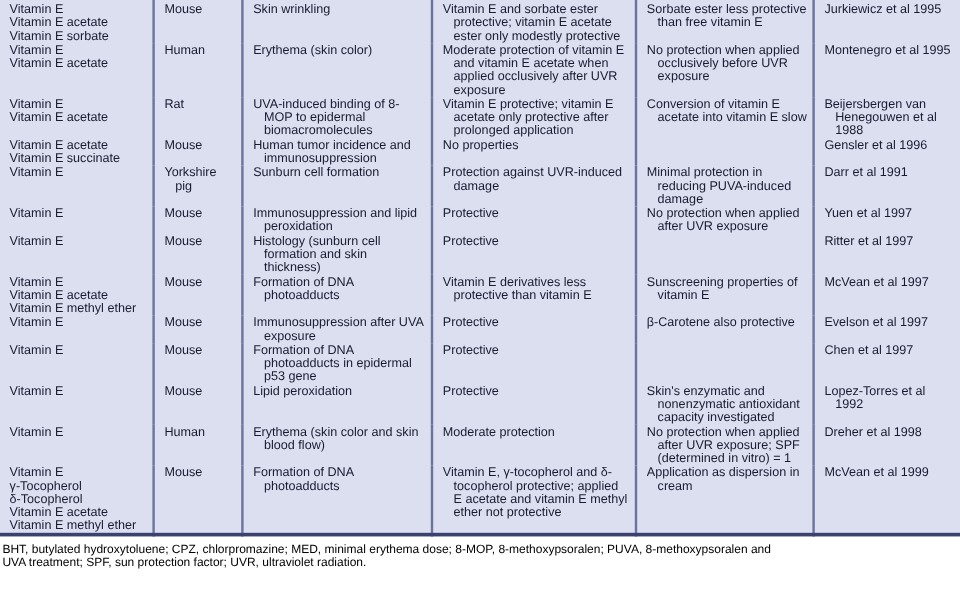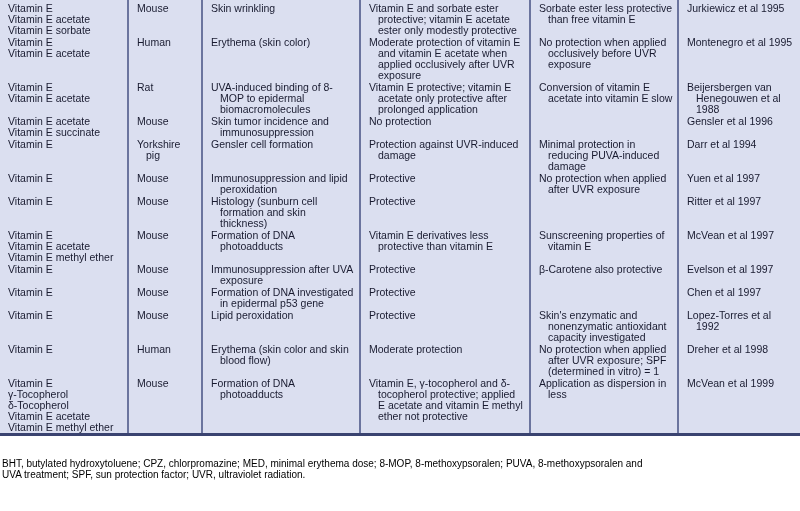--- a/index.html
+++ b/index.html
@@ -27,21 +27,20 @@
     overflow: hidden;
   }
   table.study-table td:first-child { border-left: none; }
   table.study-table tr:first-child td { padding-top: 3px; }
   .cell-line { padding-left: 9px; text-indent: -9px; }
   .footnote {
     font-size: 10px;
     line-height: 10.5px;
     color: #000000;
     padding: 7px 3px 0 2px;
-    margin-top: 16px;
   }
 </style>
 </head>
 <body>
 
 <div class="page">
   <table class="study-table">
     <colgroup>
       <col style="width:128px">
       <col style="width:74px">
@@ -117,48 +116,48 @@
         </tr>
         <tr>
           <td>
             <div class="cell-line">Vitamin E acetate</div>
             <div class="cell-line">Vitamin E succinate</div>
           </td>
           <td>
             <div class="cell-line">Mouse</div>
           </td>
           <td>
-            <div class="cell-line">Skin tumor incidence and immunosuppression</div>
-          </td>
-          <td>
-            <div class="cell-line">No protection</div>
+            <div class="cell-line">Human tumor incidence and immunosuppression</div>
+          </td>
+          <td>
+            <div class="cell-line">No properties</div>
           </td>
           <td></td>
           <td>
             <div class="cell-line">Gensler et al 1996</div>
           </td>
         </tr>
         <tr>
           <td>
             <div class="cell-line">Vitamin E</div>
           </td>
           <td>
             <div class="cell-line">Yorkshire pig</div>
           </td>
           <td>
-            <div class="cell-line">Gensler cell formation</div>
+            <div class="cell-line">Sunburn cell formation</div>
           </td>
           <td>
             <div class="cell-line">Protection against UVR-induced damage</div>
           </td>
           <td>
             <div class="cell-line">Minimal protection in reducing PUVA-induced damage</div>
           </td>
           <td>
-            <div class="cell-line">Darr et al 1994</div>
+            <div class="cell-line">Darr et al 1991</div>
           </td>
         </tr>
         <tr>
           <td>
             <div class="cell-line">Vitamin E</div>
           </td>
           <td>
             <div class="cell-line">Mouse</div>
           </td>
           <td>
@@ -235,21 +234,21 @@
           </td>
         </tr>
         <tr>
           <td>
             <div class="cell-line">Vitamin E</div>
           </td>
           <td>
             <div class="cell-line">Mouse</div>
           </td>
           <td>
-            <div class="cell-line">Formation of DNA investigated in epidermal p53 gene</div>
+            <div class="cell-line">Formation of DNA photoadducts in epidermal p53 gene</div>
           </td>
           <td>
             <div class="cell-line">Protective</div>
           </td>
           <td></td>
           <td>
             <div class="cell-line">Chen et al 1997</div>
           </td>
         </tr>
         <tr>
@@ -303,21 +302,21 @@
           <td>
             <div class="cell-line">Mouse</div>
           </td>
           <td>
             <div class="cell-line">Formation of DNA photoadducts</div>
           </td>
           <td>
             <div class="cell-line">Vitamin E, γ-tocopherol and δ-tocopherol protective; applied E acetate and vitamin E methyl ether not protective</div>
           </td>
           <td>
-            <div class="cell-line">Application as dispersion in less</div>
+            <div class="cell-line">Application as dispersion in cream</div>
           </td>
           <td>
             <div class="cell-line">McVean et al 1999</div>
           </td>
         </tr>
       </tbody>
   </table>
   <div class="footnote">BHT, butylated hydroxytoluene; CPZ, chlorpromazine; MED, minimal erythema dose; 8-MOP, 8-methoxypsoralen; PUVA, 8-methoxypsoralen and UVA treatment; SPF, sun protection factor; UVR, ultraviolet radiation.</div>
 </div>
 

